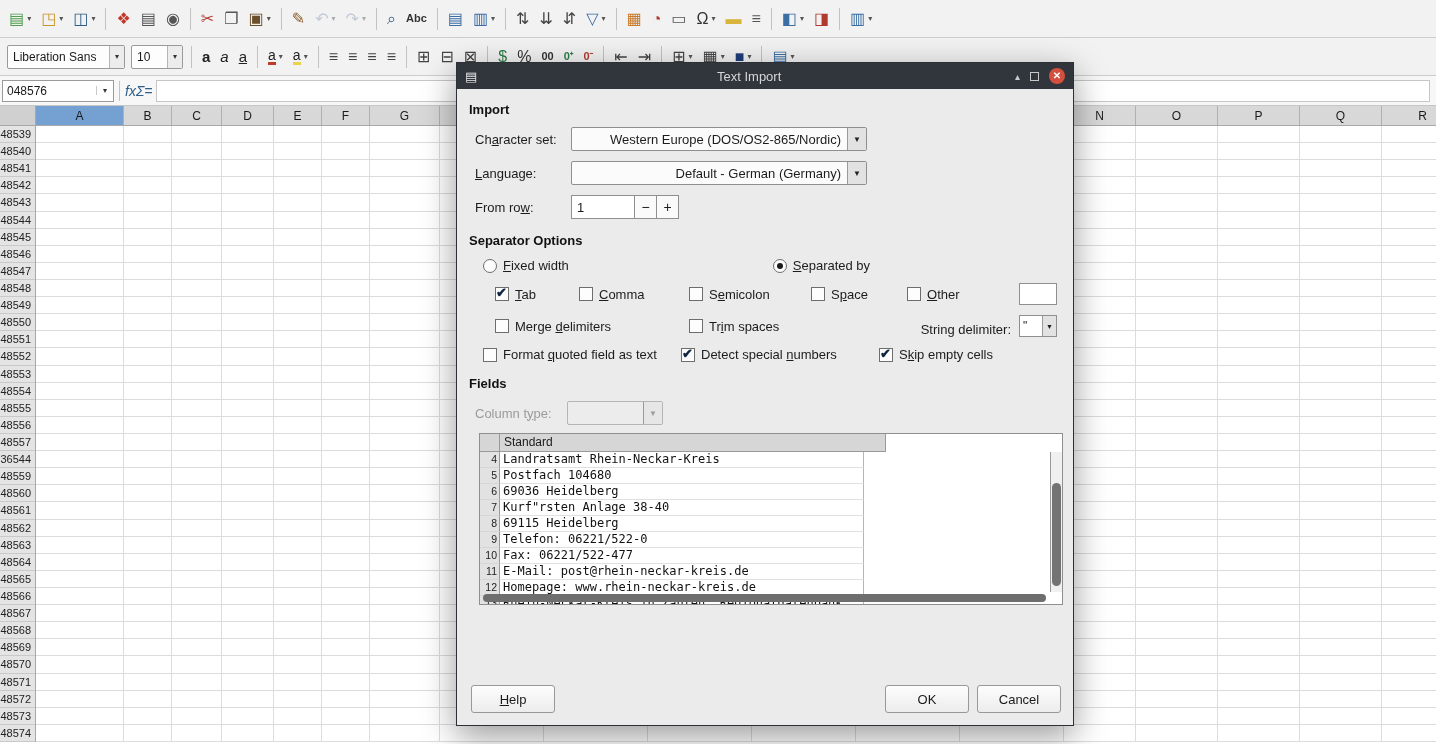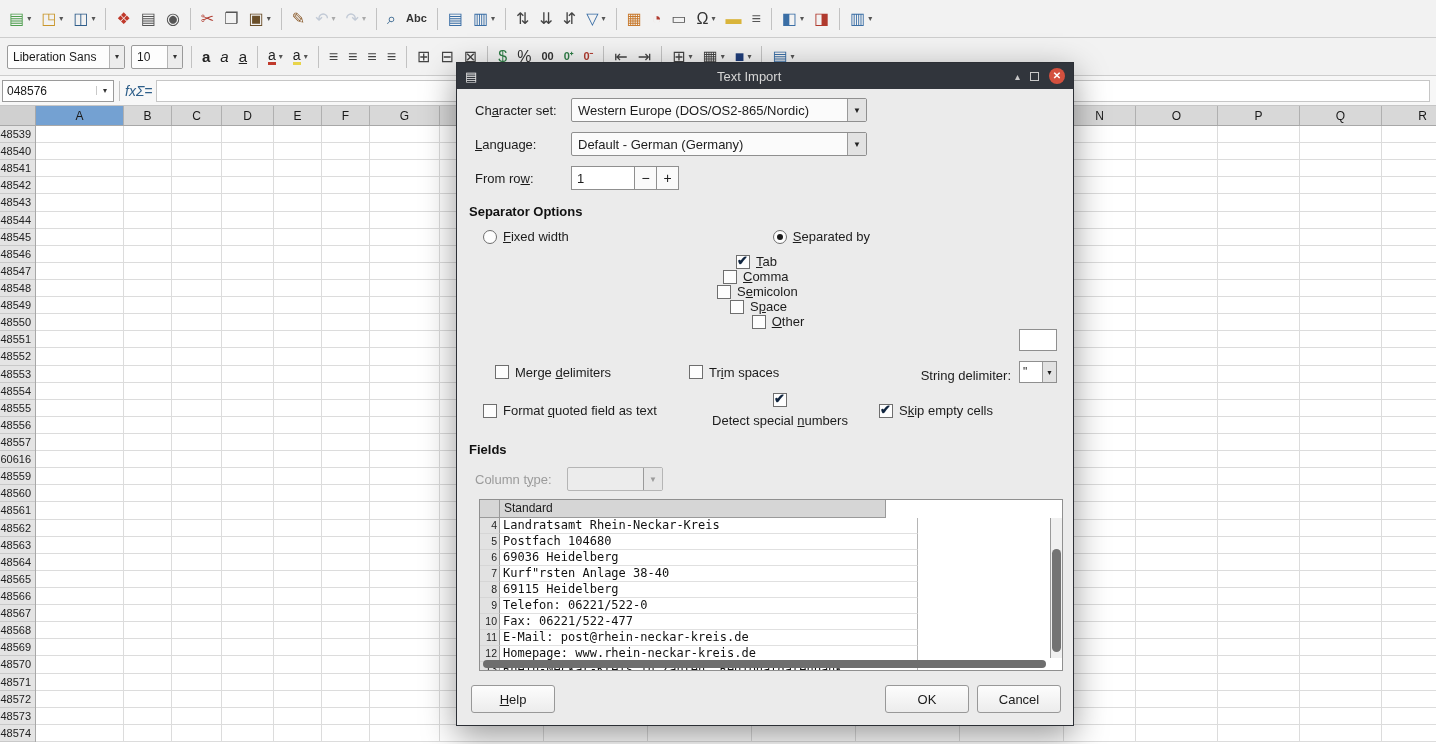--- a/index.html
+++ b/index.html
@@ -52,61 +52,61 @@
   .dlg-ctl{display:flex;align-items:center;gap:10px;}
   .dlg-shade{font-size:10px;color:#c9c9c9;}
   .dlg-restore{width:9px;height:9px;border:1px solid #c9c9c9;box-sizing:border-box;}
   .dlg-close{width:16px;height:16px;border-radius:50%;background:#d4503e;color:#fff;font-size:10px;line-height:16px;text-align:center;font-weight:bold;}
 
   .dlg-body{flex:1;display:flex;flex-direction:column;padding:4px 12px 10px 14px;box-sizing:border-box;font-size:13px;color:#1c1c1c;overflow:hidden;}
   .dlg-h{font-weight:bold;margin:9px 0 5px -2px;color:#111;}
   .frow{display:flex;align-items:center;margin:5px 0 5px 4px;}
   .flabel{width:96px;flex:none;}
   .dropdown{display:flex;align-items:center;height:24px;background:#fbfbfb;border:1px solid #8f8f8f;border-radius:2px;box-sizing:border-box;}
-  .dropdown .val{flex:1;padding:0 6px;font-size:13px;white-space:nowrap;overflow:hidden;}
+  .dropdown .val{flex:1;padding:0 6px;font-size:13px;white-space:nowrap;overflow:hidden;text-align:right;}
   .dropdown .arr{width:19px;height:100%;flex:none;display:flex;align-items:center;justify-content:center;font-size:8px;background:#e2e2e2;border-left:1px solid #9a9a9a;box-sizing:border-box;color:#222;}
   .dropdown.w-wide{width:296px;}
   .dropdown.disabled{background:#ececec;border-color:#b5b5b5;color:#9b9b9b;}
   .dropdown.disabled .arr{background:#e6e6e6;color:#9b9b9b;}
   .spin-field{width:64px;height:24px;background:#fff;border:1px solid #8f8f8f;display:flex;align-items:center;padding:0 5px;font-size:13px;box-sizing:border-box;}
   .spin-btn{width:22px;height:24px;background:#fafafa;border:1px solid #8f8f8f;border-left:none;display:flex;align-items:center;justify-content:center;font-size:14px;box-sizing:border-box;}
 
   .radio-item,.cb-item{display:inline-flex;align-items:center;gap:6px;flex:none;box-sizing:border-box;}
   .radio{width:14px;height:14px;flex:none;border:1px solid #6e6e6e;border-radius:50%;background:#fdfdfd;position:relative;box-sizing:border-box;}
   .radio.checked::after{content:"";position:absolute;left:3px;top:3px;width:6px;height:6px;border-radius:50%;background:#1b1b1b;}
   .cb{width:14px;height:14px;flex:none;border:1px solid #6e6e6e;background:#fdfdfd;position:relative;box-sizing:border-box;}
   .cb.checked::after{content:"✔";position:absolute;left:0px;top:-3px;font-size:13px;font-weight:bold;color:#10253f;}
 
   #sep-radio-row{margin-left:12px;}
   #sep-radio-row .radio-item:nth-of-type(2){margin-left:204px;}
-  #sep-cb-row1{margin-left:24px;flex-direction:column;}
+  #sep-cb-row1{margin-left:24px;}
   #sep-cb-row1 .cb-item:nth-of-type(1){width:84px;}
   #sep-cb-row1 .cb-item:nth-of-type(2){width:110px;}
   #sep-cb-row1 .cb-item:nth-of-type(3){width:122px;}
   #sep-cb-row1 .cb-item:nth-of-type(4){width:96px;}
   #sep-cb-row2{margin-left:24px;}
   #sep-cb-row2 .cb-item:nth-of-type(1){width:194px;}
   #other-cb-row{margin-left:12px;}
   #other-cb-row .cb-item:nth-of-type(1){width:198px;}
-  #other-cb-row .cb-item:nth-of-type(2){width:198px;flex-direction:column;}
+  #other-cb-row .cb-item:nth-of-type(2){width:198px;}
 
   .small-field{width:38px;height:22px;background:#fff;border:1px solid #8f8f8f;box-sizing:border-box;margin-left:auto;margin-right:4px;display:flex;align-items:center;padding:0 3px;font-size:12px;}
   .strdelim-group{margin-left:auto;display:flex;align-items:flex-end;margin-right:4px;}
   .strdelim-combo{display:flex;align-items:center;width:38px;height:22px;background:#fff;border:1px solid #8f8f8f;box-sizing:border-box;margin-left:8px;}
   .strdelim-combo .val{flex:1;padding:0 3px;font-size:12px;}
   .strdelim-combo .arr{width:14px;height:100%;display:flex;align-items:center;justify-content:center;font-size:7px;background:#e2e2e2;border-left:1px solid #9a9a9a;box-sizing:border-box;}
   .flabel-disabled{color:#9b9b9b;width:92px;flex:none;}
 
   .preview{margin:3px 0 0 8px;width:584px;height:172px;flex:none;border:1px solid #8f8f8f;background:#fff;position:relative;overflow:hidden;box-sizing:border-box;}
   .pv-header{display:flex;height:18px;}
   .pv-corner{flex:none;width:20px;background:#d6d6d6;border-right:1px solid #9a9a9a;border-bottom:1px solid #9a9a9a;box-sizing:border-box;}
   .pv-colhead{flex:none;width:386px;background:#d6d6d6;border-right:1px solid #9a9a9a;border-bottom:1px solid #9a9a9a;box-sizing:border-box;font-size:12px;padding:1px 4px 0;color:#1a1a1a;}
   .pv-row{display:flex;height:16px;line-height:15px;}
   .pv-num{flex:none;width:20px;background:#e2e2e2;border-right:1px solid #9a9a9a;border-bottom:1px solid #d6d6d6;text-align:right;padding-right:2px;font-size:10.5px;color:#222;box-sizing:border-box;}
-  .pv-text{flex:none;width:418px;border-right:1px solid #b5b5b5;border-bottom:1px solid #e0e0e0;padding-left:3px;font-family:"DejaVu Sans Mono","Liberation Mono",monospace;font-size:12px;white-space:pre;overflow:hidden;box-sizing:border-box;color:#111;}
+  .pv-text{flex:none;width:364px;border-right:1px solid #b5b5b5;border-bottom:1px solid #e0e0e0;padding-left:3px;font-family:"DejaVu Sans Mono","Liberation Mono",monospace;font-size:12px;white-space:pre;overflow:hidden;box-sizing:border-box;color:#111;}
   .pv-vscroll{position:absolute;top:18px;right:0;bottom:12px;width:12px;background:#f0f0f0;border-left:1px solid #9a9a9a;box-sizing:border-box;}
   .pv-vthumb{position:absolute;left:1px;right:1px;top:22%;height:74%;background:#737373;border-radius:5px;}
   .pv-hscroll{position:absolute;left:3px;right:16px;bottom:2px;height:8px;}
   .pv-hthumb{width:100%;height:8px;background:#6e6e6e;border-radius:4px;}
 
   .dlg-buttons{display:flex;align-items:center;margin-top:auto;padding-bottom:2px;}
   .btn{min-width:84px;height:28px;display:inline-flex;align-items:center;justify-content:center;background:linear-gradient(#fdfdfd,#ececec);border:1px solid #989898;border-radius:3px;font-size:13px;box-sizing:border-box;color:#1a1a1a;}
   .btn-ok{margin-left:auto;}
   .btn-cancel{margin-left:8px;text-align:center;}
   u{text-decoration:underline;}
@@ -365,21 +365,21 @@
         <div class="row-h">48548</div>
         <div class="row-h">48549</div>
         <div class="row-h">48550</div>
         <div class="row-h">48551</div>
         <div class="row-h">48552</div>
         <div class="row-h">48553</div>
         <div class="row-h">48554</div>
         <div class="row-h">48555</div>
         <div class="row-h">48556</div>
         <div class="row-h">48557</div>
-        <div class="row-h">60616</div>
+        <div class="row-h">36544</div>
         <div class="row-h">48559</div>
         <div class="row-h">48560</div>
         <div class="row-h">48561</div>
         <div class="row-h">48562</div>
         <div class="row-h">48563</div>
         <div class="row-h">48564</div>
         <div class="row-h">48565</div>
         <div class="row-h">48566</div>
         <div class="row-h">48567</div>
         <div class="row-h">48568</div>
@@ -418,20 +418,21 @@
       <span class="dlg-title">Text Import</span>
       <span class="dlg-ctl">
         <span class="dlg-shade">▴</span>
         <span class="dlg-restore"></span>
         <span class="dlg-close">✕</span>
       </span>
     </div>
 
     <div class="dlg-body">
 
+      <div class="dlg-h">Import</div>
 
       <div class="frow">
         <span class="flabel">Ch<u>a</u>racter set:</span>
         <div class="dropdown w-wide">
           <span class="val">Western Europe (DOS/OS2-865/Nordic)</span>
           <span class="arr">▼</span>
         </div>
       </div>
 
       <div class="frow">

